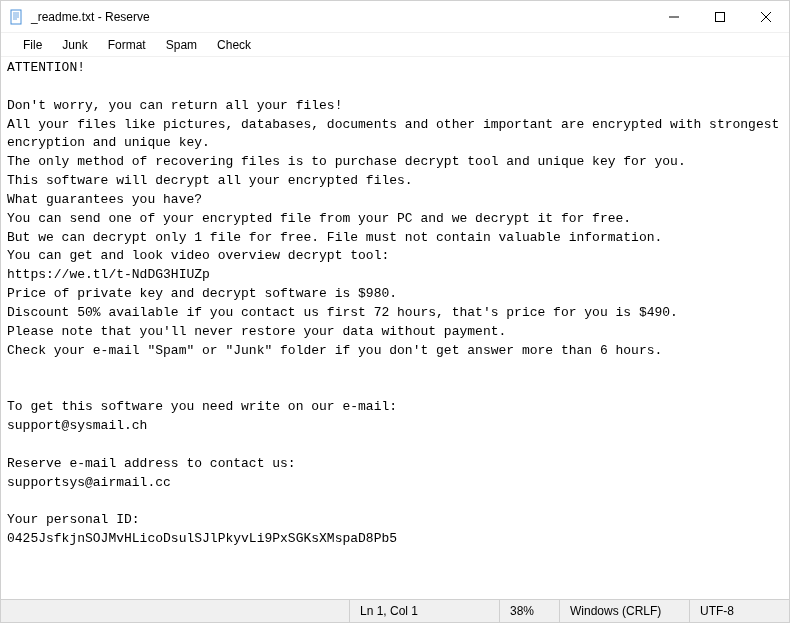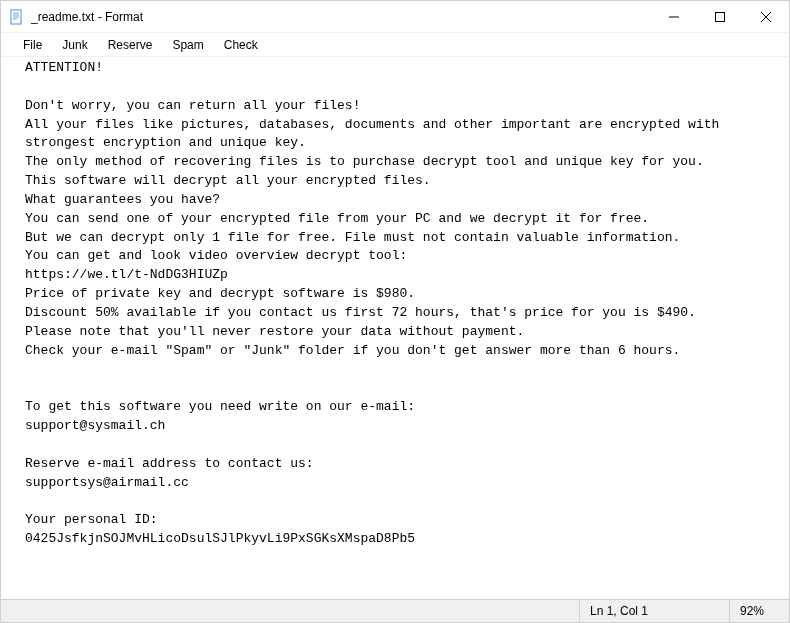--- a/index.html
+++ b/index.html
@@ -67,21 +67,20 @@
       flex: 1;
       padding: 2px 6px;
       font-family: Consolas, 'Courier New', monospace;
       font-size: 13px;
       line-height: 1.45;
       color: #000;
       white-space: pre-wrap;
       word-wrap: break-word;
       overflow: hidden;
       background: #ffffff;
-      margin-left: 18px;
     }
     .statusbar {
       height: 23px;
       display: flex;
       align-items: center;
       background: #f0f0f0;
       border-top: 1px solid #d0d0d0;
       font-size: 12px;
       color: #000;
     }
@@ -101,21 +100,21 @@
 <div class="titlebar">
   <span class="titlebar-icon">
     <svg viewBox="0 0 16 16">
         <rect x="2" y="1" width="10" height="14" fill="#fff" stroke="#4a90d9" stroke-width="1"></rect>
         <line x1="4" y1="4" x2="10" y2="4" stroke="#4a90d9" stroke-width="0.8"></line>
         <line x1="4" y1="6" x2="10" y2="6" stroke="#4a90d9" stroke-width="0.8"></line>
         <line x1="4" y1="8" x2="10" y2="8" stroke="#4a90d9" stroke-width="0.8"></line>
         <line x1="4" y1="10" x2="8" y2="10" stroke="#4a90d9" stroke-width="0.8"></line>
       </svg>
   </span>
-  <span class="titlebar-title">_readme.txt - Format</span>
+  <span class="titlebar-title">_readme.txt - Reserve</span>
   <div class="window-controls">
     <div class="window-control">
       <svg viewBox="0 0 10 10">
           <line x1="0" y1="5" x2="10" y2="5" stroke="#000" stroke-width="1"></line>
         </svg>
     </div>
     <div class="window-control">
       <svg viewBox="0 0 10 10">
           <rect x="0.5" y="0.5" width="9" height="9" fill="none" stroke="#000" stroke-width="1"></rect>
         </svg>
@@ -125,21 +124,21 @@
           <line x1="0" y1="0" x2="10" y2="10" stroke="#000" stroke-width="1"></line>
           <line x1="10" y1="0" x2="0" y2="10" stroke="#000" stroke-width="1"></line>
         </svg>
     </div>
   </div>
 </div>
 
 <div class="menubar">
   <span class="menu-item">File</span>
   <span class="menu-item">Junk</span>
-  <span class="menu-item">Reserve</span>
+  <span class="menu-item">Format</span>
   <span class="menu-item">Spam</span>
   <span class="menu-item">Check</span>
 </div>
 
 <div class="content">ATTENTION!
 
 Don't worry, you can return all your files!
 All your files like pictures, databases, documents and other important are encrypted with strongest encryption and unique key.
 The only method of recovering files is to purchase decrypt tool and unique key for you.
 This software will decrypt all your encrypted files.
@@ -159,14 +158,16 @@
 
 Reserve e-mail address to contact us:
 supportsys@airmail.cc
 
 Your personal ID:
 0425JsfkjnSOJMvHLicoDsulSJlPkyvLi9PxSGKsXMspaD8Pb5</div>
 
 <div class="statusbar">
   <div class="status-spacer status-cell first"></div>
   <div class="status-cell" style="width:150px">Ln 1, Col 1</div>
-  <div class="status-cell" style="width:60px">92%</div>
+  <div class="status-cell" style="width:60px">38%</div>
+  <div class="status-cell" style="width:130px">Windows (CRLF)</div>
+  <div class="status-cell" style="width:100px">UTF-8</div>
 </div>
 
 </body></html>

